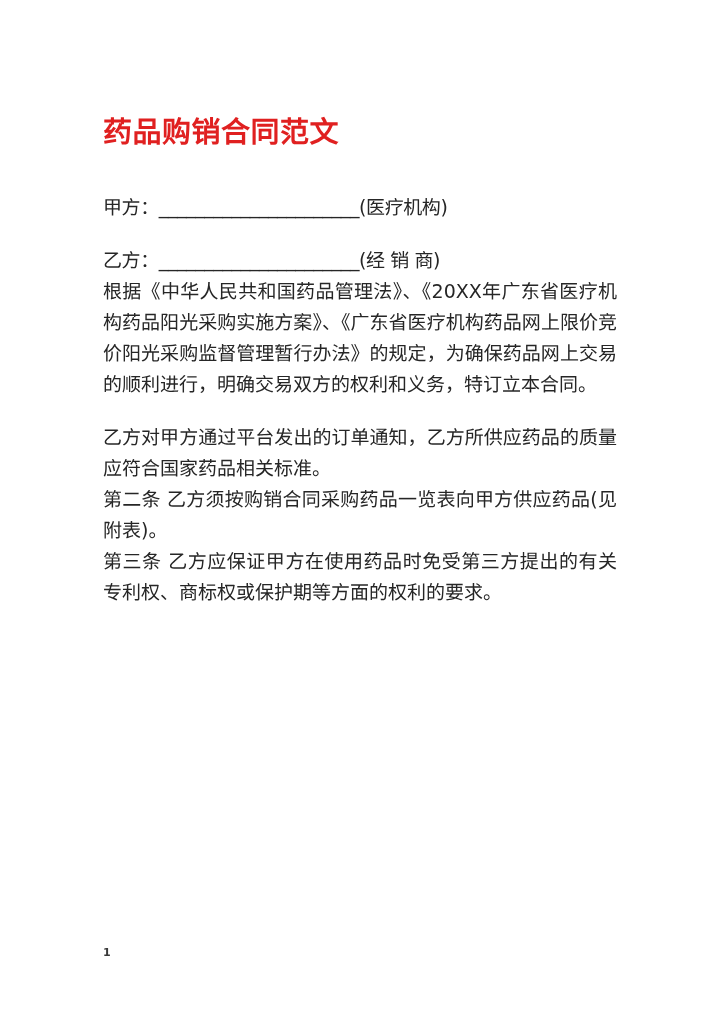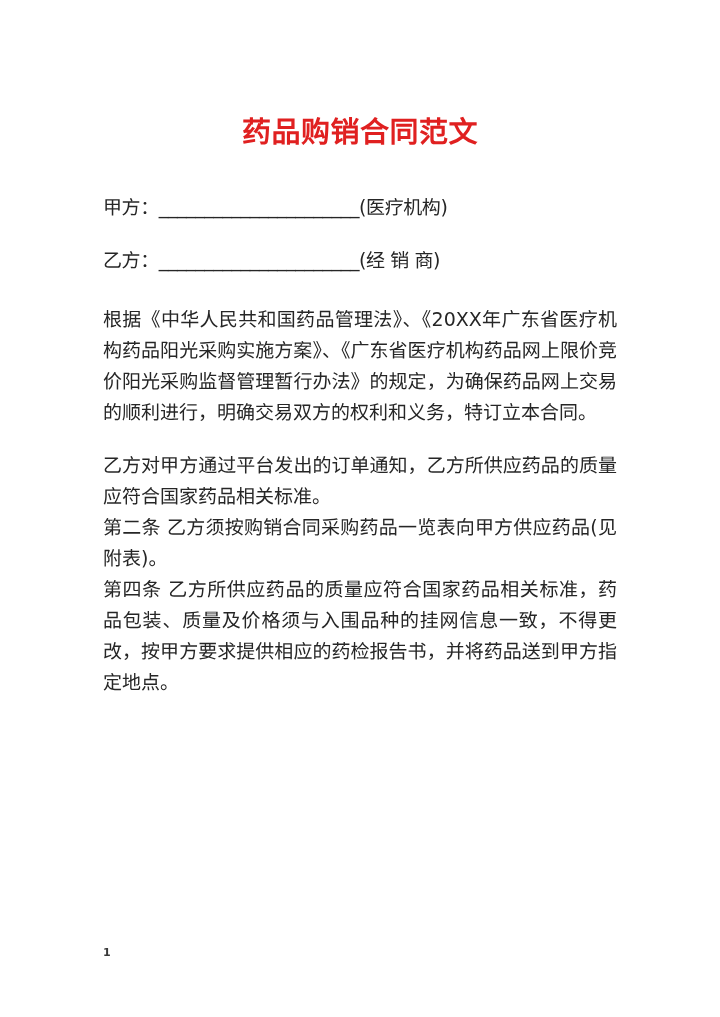--- a/index.html
+++ b/index.html
@@ -25,21 +25,21 @@
     top: 0;
     width: 514px;
   }
   .doc-title {
     margin: 0;
     padding: 0;
     position: absolute;
     left: 0;
     top: 112px;
     width: 514px;
-    text-align: center;
+    text-align: left;
     color: #e02020;
     font-size: 29px;
     font-weight: bold;
     letter-spacing: 0.5px;
     line-height: 40px;
     font-family: "DejaVu Sans", "Liberation Sans", sans-serif;
   }
   .body-block {
     position: absolute;
     left: 0;
@@ -49,21 +49,21 @@
   p.para {
     margin: 0 0 0 0;
     color: #262626;
     font-size: 19px;
     line-height: 31px;
     text-align: justify;
     text-justify: inter-ideograph;
     word-break: break-all;
     font-family: "DejaVu Sans", "Liberation Sans", sans-serif;
   }
-  p.gap-lg { margin-top: 28px; }
+  p.gap-lg { }
   p.gap-md { margin-top: 22px; }
   p.gap-sm { }
   .fill-line {
     letter-spacing: -0.4px;
   }
   .page-number {
     position: absolute;
     left: 103px;
     top: 946px;
     font-size: 11px;
@@ -88,22 +88,22 @@
 
       <p class="para fill-line gap-md"><span>乙方：</span><span>______________________</span><span>(经 销 商)</span></p>
 
       <p class="para gap-lg">根据《中华人民共和国药品管理法》、《20XX年广东省医疗机构药品阳光采购实施方案》、《广东省医疗机构药品网上限价竞价阳光采购监督管理暂行办法》的规定，为确保药品网上交易的顺利进行，明确交易双方的权利和义务，特订立本合同。</p>
 
 
       <p class="para gap-md">乙方对甲方通过平台发出的订单通知，乙方所供应药品的质量应符合国家药品相关标准。</p>
 
       <p class="para gap-sm">第二条  乙方须按购销合同采购药品一览表向甲方供应药品(见附表)。</p>
 
+      <p class="para gap-sm">第三条  乙方应保证甲方在使用药品时免受第三方提出的有关专利权、商标权或保护期等方面的权利的要求。</p>
 
-      <p class="para gap-sm">第四条  乙方所供应药品的质量应符合国家药品相关标准，药品包装、质量及价格须与入围品种的挂网信息一致，不得更改，按甲方要求提供相应的药检报告书，并将药品送到甲方指定地点。</p>
 
     </div>
 
   </div>
 
   <div class="page-number">1</div>
 
 </div>
 
 </body></html>

